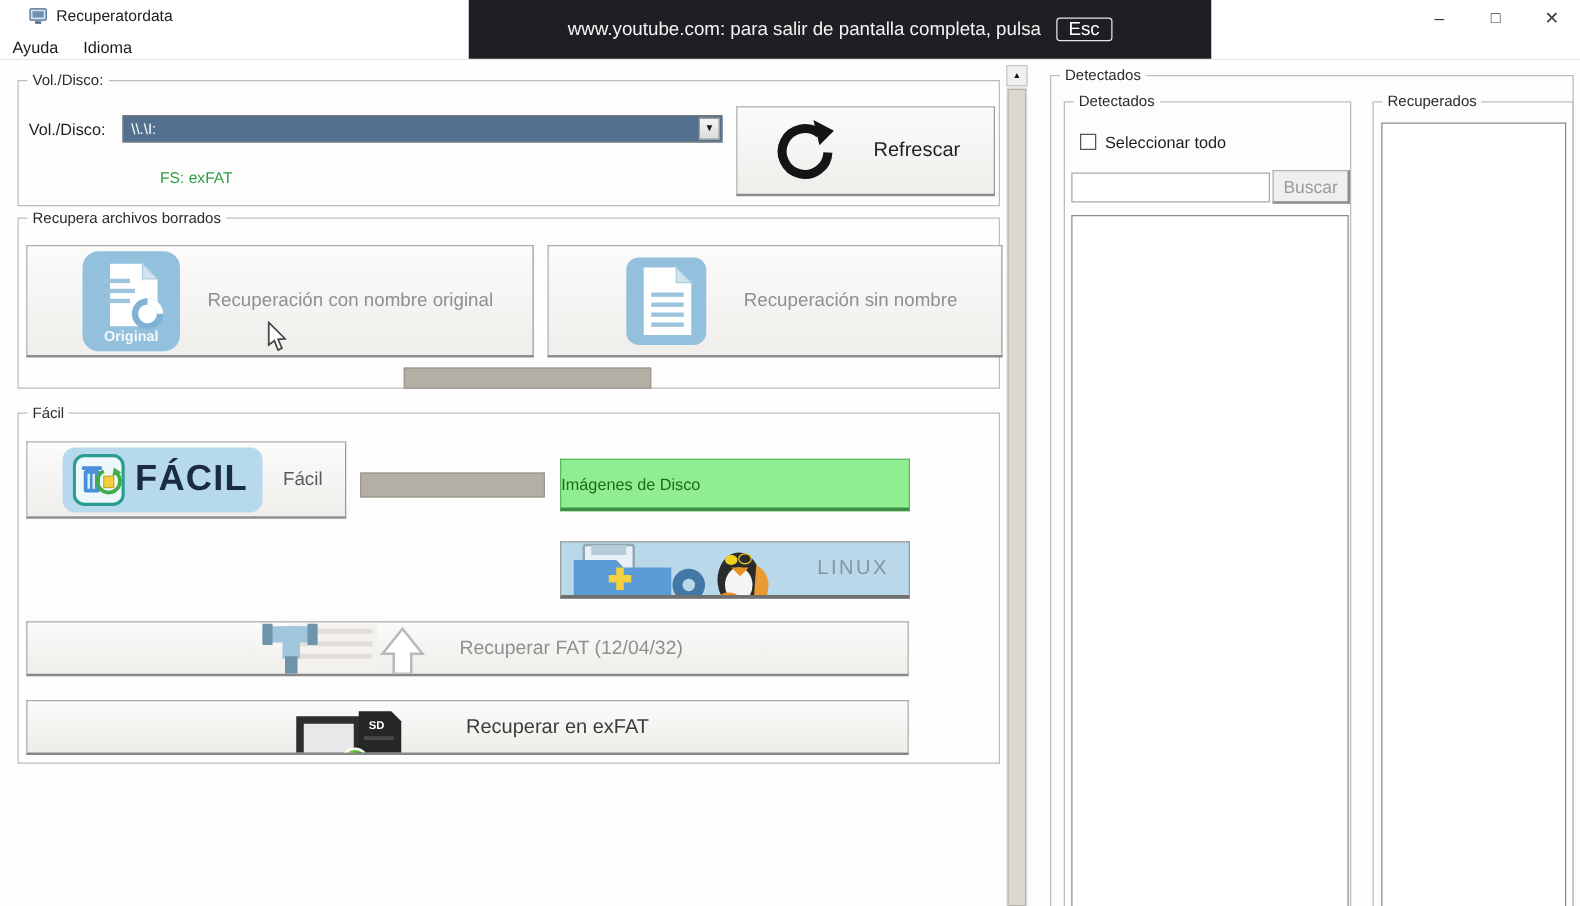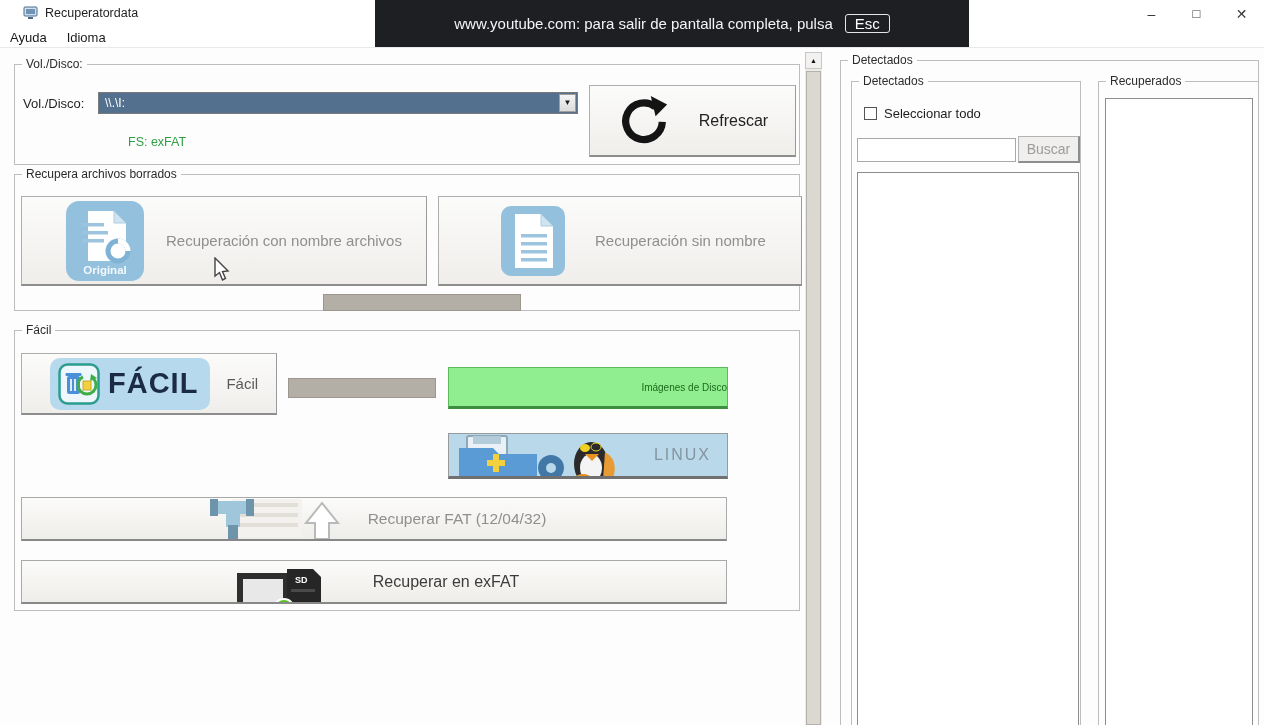--- a/index.html
+++ b/index.html
@@ -41,21 +41,21 @@
   .icon-tile .tile-cap { position:absolute; bottom:5px; width:100%; text-align:center; color:#f2f8fc; font-size:11.5px; font-weight:bold; }
   .big-btn-label { font-size:15px; color:#8f8f8f; }
 
   .graybar { position:absolute; background:#b3afa6; border:1px solid #9b978e; }
 
   
   .facil-pill { height:52px; border-radius:10px; background:#b6d9ee; display:flex; align-items:center; padding:0 12px 0 8px; }
   .facil-big { font-size:29px; font-weight:bold; color:#1c2b45; letter-spacing:1px; margin-left:8px; }
   .facil-side { font-size:15px; color:#5a5a5a; margin-left:16px; }
 
-  .green-btn { position:absolute; background:#90ee90; border:1px solid #5cb85c; border-bottom:3px solid #3e8e41; display:flex; align-items:center; justify-content:flex-end; font-size:10px; color:#1a6b1a; }
+  .green-btn { position:absolute; background:#90ee90; border:1px solid #5cb85c; border-bottom:3px solid #3e8e41; display:flex; align-items:center; justify-content:flex-start; font-size:13px; color:#1a6b1a; }
   .linux-btn { position:absolute; background:#b9d8e9; border:1px solid #9a9a9a; border-bottom:3px solid #707070; overflow:hidden; }
   .linux-text { position:absolute; right:16px; top:50%; transform:translateY(-50%); font-size:16px; color:#8494a0; letter-spacing:2px; }
 
   .wide-btn { position:absolute; background:linear-gradient(#fbfbfa,#efede9); border:1px solid #a9a9a9; border-bottom:2px solid #888; overflow:hidden; display:flex; align-items:center; justify-content:center; }
   .fat-label { font-size:15.5px; color:#8f8f8f; }
   .exfat-label { font-size:16px; color:#3c3c3c; }
 
   
   .vscroll { position:absolute; left:805px; top:52px; width:17px; height:673px; background:#ecebe8; }
   .vscroll-up { position:absolute; left:0; top:0; width:17px; height:17px; background:#f2f1ef; border:1px solid #c6c6c6; font-size:7px; color:#111; display:flex; align-items:center; justify-content:center; }
@@ -128,21 +128,21 @@
           <path d="M22 10 h26 l12 12 v38 h-38 z" fill="#ffffff"></path>
           <path d="M48 10 l12 12 h-12 z" fill="#cfe3f0" stroke="#aecde0"></path>
           <rect x="16" y="22" width="22" height="3.5" fill="#9cc4de"></rect>
           <rect x="16" y="30" width="26" height="3.5" fill="#9cc4de"></rect>
           <rect x="16" y="38" width="22" height="3.5" fill="#9cc4de"></rect>
           <circle cx="52" cy="50" r="10" fill="none" stroke="#7fb2d4" stroke-width="5"></circle>
           <path d="M52 40 a10 10 0 0 1 10 10" fill="none" stroke="#ffffff" stroke-width="5"></path>
         </svg>
         <div class="tile-cap">Original</div>
       </div>
-      <span class="big-btn-label">Recuperación con nombre archivos</span>
+      <span class="big-btn-label">Recuperación con nombre original</span>
     </div>
 
     <div class="btn3d" style="left:423px; top:21px; width:364px; height:90px; gap:30px;">
       <div class="icon-tile" style="width:64px; height:70px; margin-left:62px; border-radius:10px;">
         <svg width="64" height="70" viewBox="0 0 64 70">
           <path d="M14 8 h26 l12 12 v42 h-38 z" fill="#ffffff"></path>
           <path d="M40 8 l12 12 h-12 z" fill="#cfe3f0" stroke="#aecde0"></path>
           <rect x="20" y="28" width="26" height="3.5" fill="#9cc4de"></rect>
           <rect x="20" y="36" width="26" height="3.5" fill="#9cc4de"></rect>
           <rect x="20" y="44" width="26" height="3.5" fill="#9cc4de"></rect>

